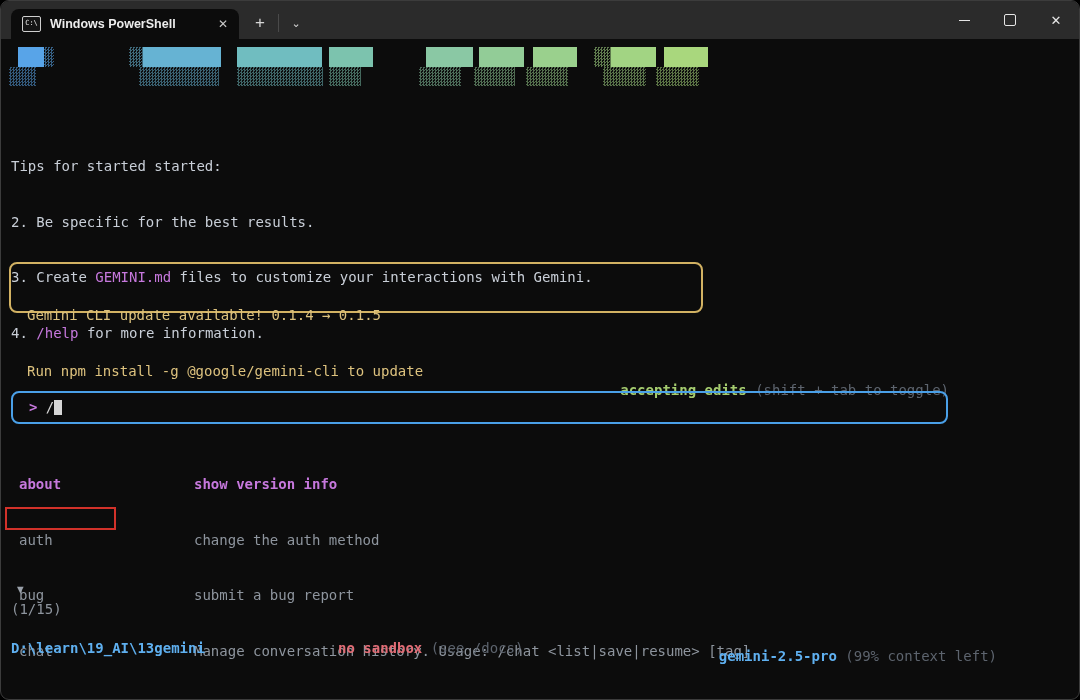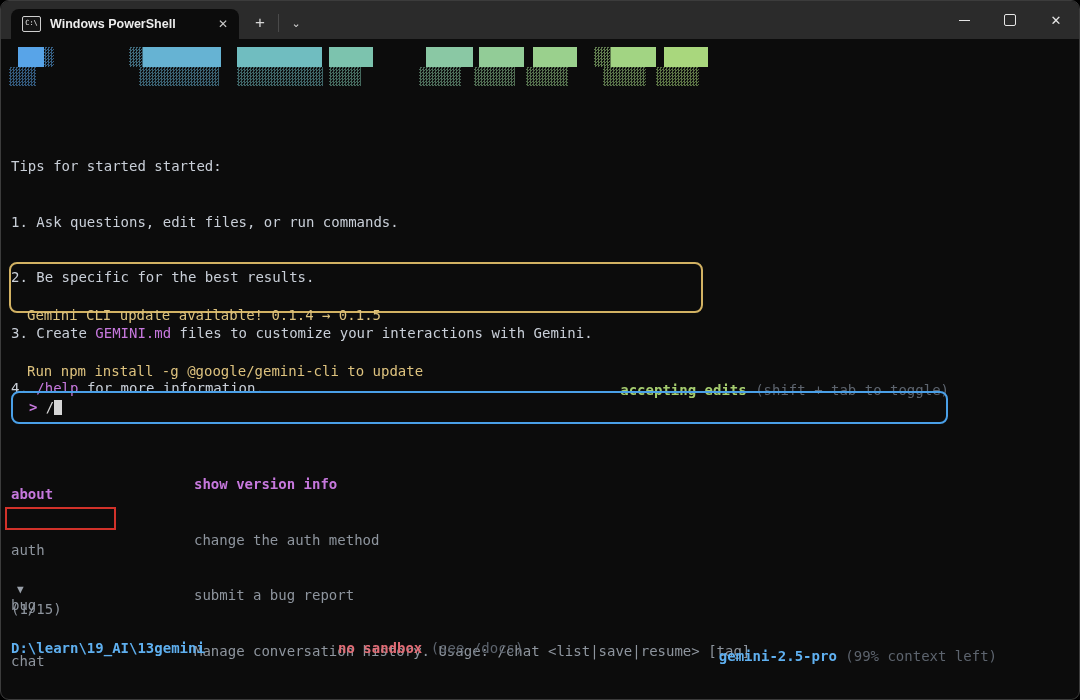--- a/index.html
+++ b/index.html
@@ -33,21 +33,21 @@
   .green{color:#a5cc6f;}
   .gold{color:#ddc27e;}
   .blue{color:#5fb0f0;}
   .red{color:#e06c75;}
   .update-box{position:absolute;left:8px;top:261px;width:694px;height:51px;border:2px solid #d2b263;border-radius:8px;box-sizing:border-box;padding:5px 0 16px 16px;}
   .mode-line{position:absolute;top:361px;right:130px;text-align:left;}
   .input-box{position:absolute;left:10px;top:390px;width:937px;height:33px;border:2px solid #4aa0e8;border-radius:8px;box-sizing:border-box;display:flex;align-items:center;padding-left:16px;}
   .cursor-block{display:inline-block;width:8px;height:15px;background:#d6d6d6;vertical-align:-2px;}
   .cmdlist{position:absolute;left:0;top:437px;width:100%;}
   .cmd-row{position:relative;height:18.5px;}
-  .cmd-name{position:absolute;left:10px;margin-top:10px;}
+  .cmd-name{position:absolute;left:18px;}
   .cmd-desc{position:absolute;left:193px;}
   .annotation-box{position:absolute;left:4px;top:506px;width:111px;height:23px;border:2px solid #d2322a;box-sizing:border-box;z-index:5;}
   .list-caret{position:absolute;left:16px;top:582px;font-size:11px;color:#9aa1aa;line-height:14px;}
   .pagination{position:absolute;left:10px;top:599px;}
   .footer{position:absolute;left:0;top:638px;width:100%;height:19px;padding-left:48px;}
   .f-path{position:absolute;left:10px;top:0;}
   .f-sandbox{position:absolute;left:337px;top:0;}
   .f-model{position:absolute;right:130px;top:8px;text-align:right;}
 </style>
 </head>
@@ -94,21 +94,20 @@
       <div class="banner-dither" style="left: 525px; width: 42px; background-image: repeating-conic-gradient(rgb(154, 208, 141) 0%, rgb(154, 208, 141) 25%, transparent 0%, transparent 50%); background-size: 3px 3px;"></div>
       <div class="banner-solid" style="left: 610px; width: 45px; background: rgb(162, 212, 131);"></div>
       <div class="banner-dither" style="left: 602px; width: 43px; background-image: repeating-conic-gradient(rgb(162, 212, 131) 0%, rgb(162, 212, 131) 25%, transparent 0%, transparent 50%); background-size: 3px 3px;"></div>
       <div class="banner-edge" style="left: 593px; width: 17px; background-image: repeating-conic-gradient(rgb(162, 212, 131) 0%, rgb(162, 212, 131) 25%, transparent 0%, transparent 50%); background-size: 3px 3px;"></div>
       <div class="banner-solid" style="left: 663px; width: 44px; background: rgb(169, 215, 125);"></div>
       <div class="banner-dither" style="left: 655px; width: 43px; background-image: repeating-conic-gradient(rgb(169, 215, 125) 0%, rgb(169, 215, 125) 25%, transparent 0%, transparent 50%); background-size: 3px 3px;"></div>
     </div>
 
   <div class="tips mono">
     <div>Tips for started started:</div>
-    <div>1. Ask questions, edit files, or run commands.</div>
     <div>2. Be specific for the best results.</div>
     <div><span>3. Create </span><span class="purple">GEMINI.md</span><span> files to customize your interactions with Gemini.</span></div>
     <div><span>4. </span><span class="purple">/help</span><span> for more information.</span></div>
   </div>
 
   <div class="update-box mono">
     <div class="gold">Gemini CLI update available! 0.1.4 → 0.1.5</div>
     <div class="gold">Run npm install -g @google/gemini-cli to update</div>
   </div>
 

